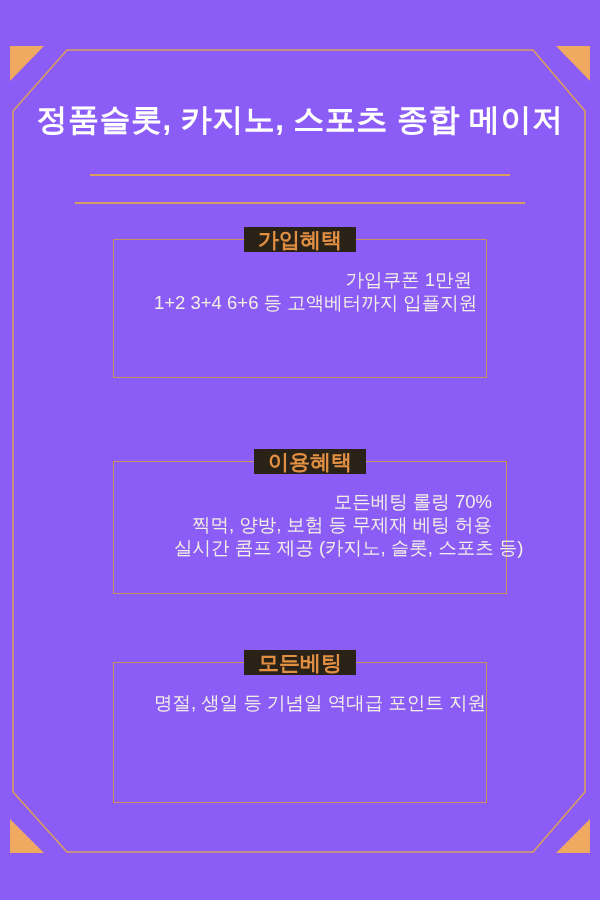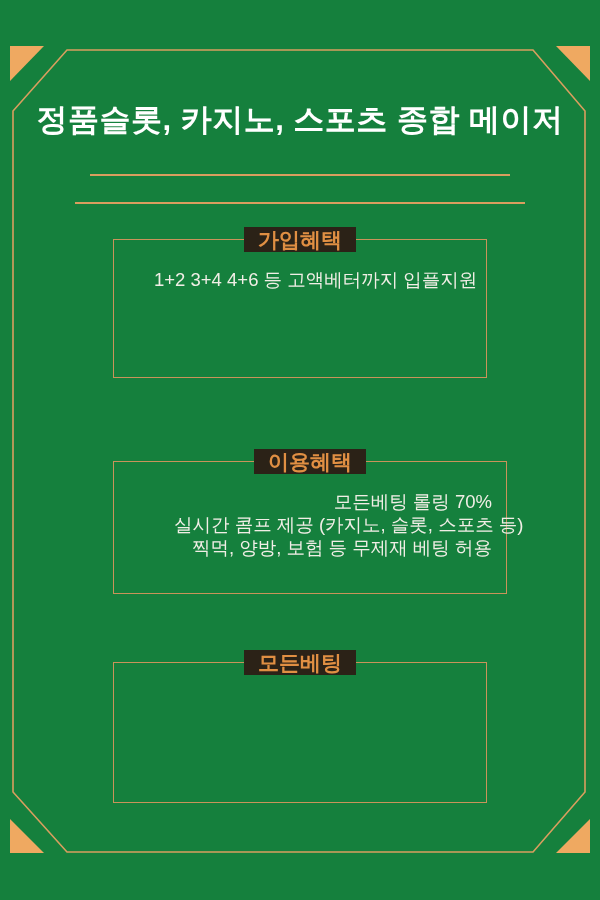--- a/index.html
+++ b/index.html
@@ -3,21 +3,21 @@
 <meta charset="utf-8">
 <style>
   html,body{margin:0;padding:0;}
   body{
     font-family:"Liberation Sans","DejaVu Sans",sans-serif;
     background:#2b2217;
   }
   .poster{
     position:relative;
     width:600px;height:900px;
-    background:#15803d;
+    background:#8b5cf6;
     overflow:hidden;
   }
   .frame-svg{
     position:absolute;left:0;top:0;width:600px;height:900px;
     display:block;
   }
   .main-title{
     position:absolute;
     left:0;top:99px;width:600px;
     text-align:center;
@@ -82,32 +82,34 @@
   </svg>
 
   <h1 class="main-title">정품슬롯, 카지노, 스포츠 종합 메이저</h1>
 
   <div class="underline underline-1"></div>
   <div class="underline underline-2"></div>
 
   <section class="benefit-box box-1">
     <h2 class="box-title">가입혜택</h2>
     <div class="box-body">
-      <p>1+2 3+4 4+6 등 고액베터까지 입플지원</p>
+      <p>가입쿠폰 1만원</p>
+      <p>1+2 3+4 6+6 등 고액베터까지 입플지원</p>
     </div>
   </section>
 
   <section class="benefit-box box-2">
     <h2 class="box-title">이용혜택</h2>
     <div class="box-body">
       <p>모든베팅 롤링 70%</p>
+      <p>찍먹, 양방, 보험 등 무제재 베팅 허용</p>
       <p>실시간 콤프 제공 (카지노, 슬롯, 스포츠 등)</p>
-      <p>찍먹, 양방, 보험 등 무제재 베팅 허용</p>
     </div>
   </section>
 
   <section class="benefit-box box-3">
     <h2 class="box-title">모든베팅</h2>
     <div class="box-body">
+      <p>명절, 생일 등 기념일 역대급 포인트 지원</p>
     </div>
   </section>
 
 </div>
 
 </body></html>

